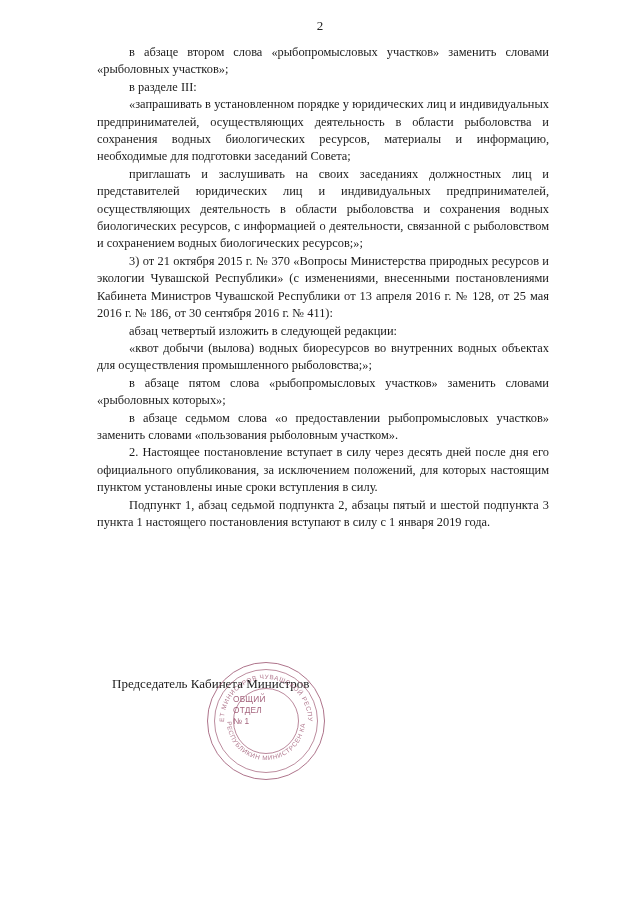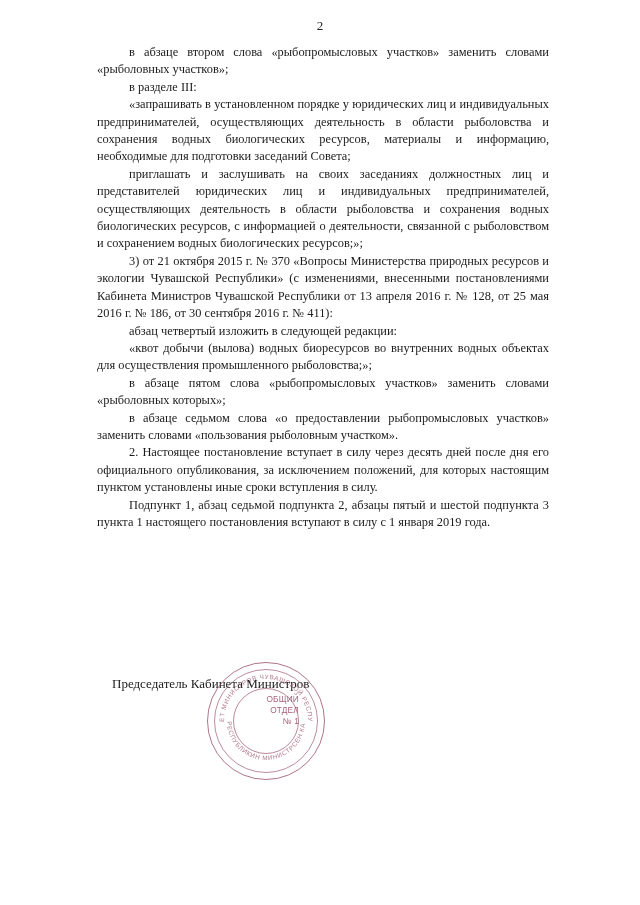--- a/index.html
+++ b/index.html
@@ -86,21 +86,21 @@
   .stamp .ring-inner {
     left: 26px; top: 26px; right: 26px; bottom: 26px;
     border-width: 1px;
     opacity: 0.62;
   }
   .stamp .stamp-center {
     position: absolute;
     left: 26px;
     top: 32px;
     width: 66px;
-    text-align: right;
+    text-align: left;
     font-family: "Liberation Sans", sans-serif;
     font-size: 8.3px;
     line-height: 11px;
     color: #8f3f5e;
     opacity: 0.82;
     letter-spacing: 0.2px;
   }
   .stamp svg {
     position: absolute;
     left: 0;

